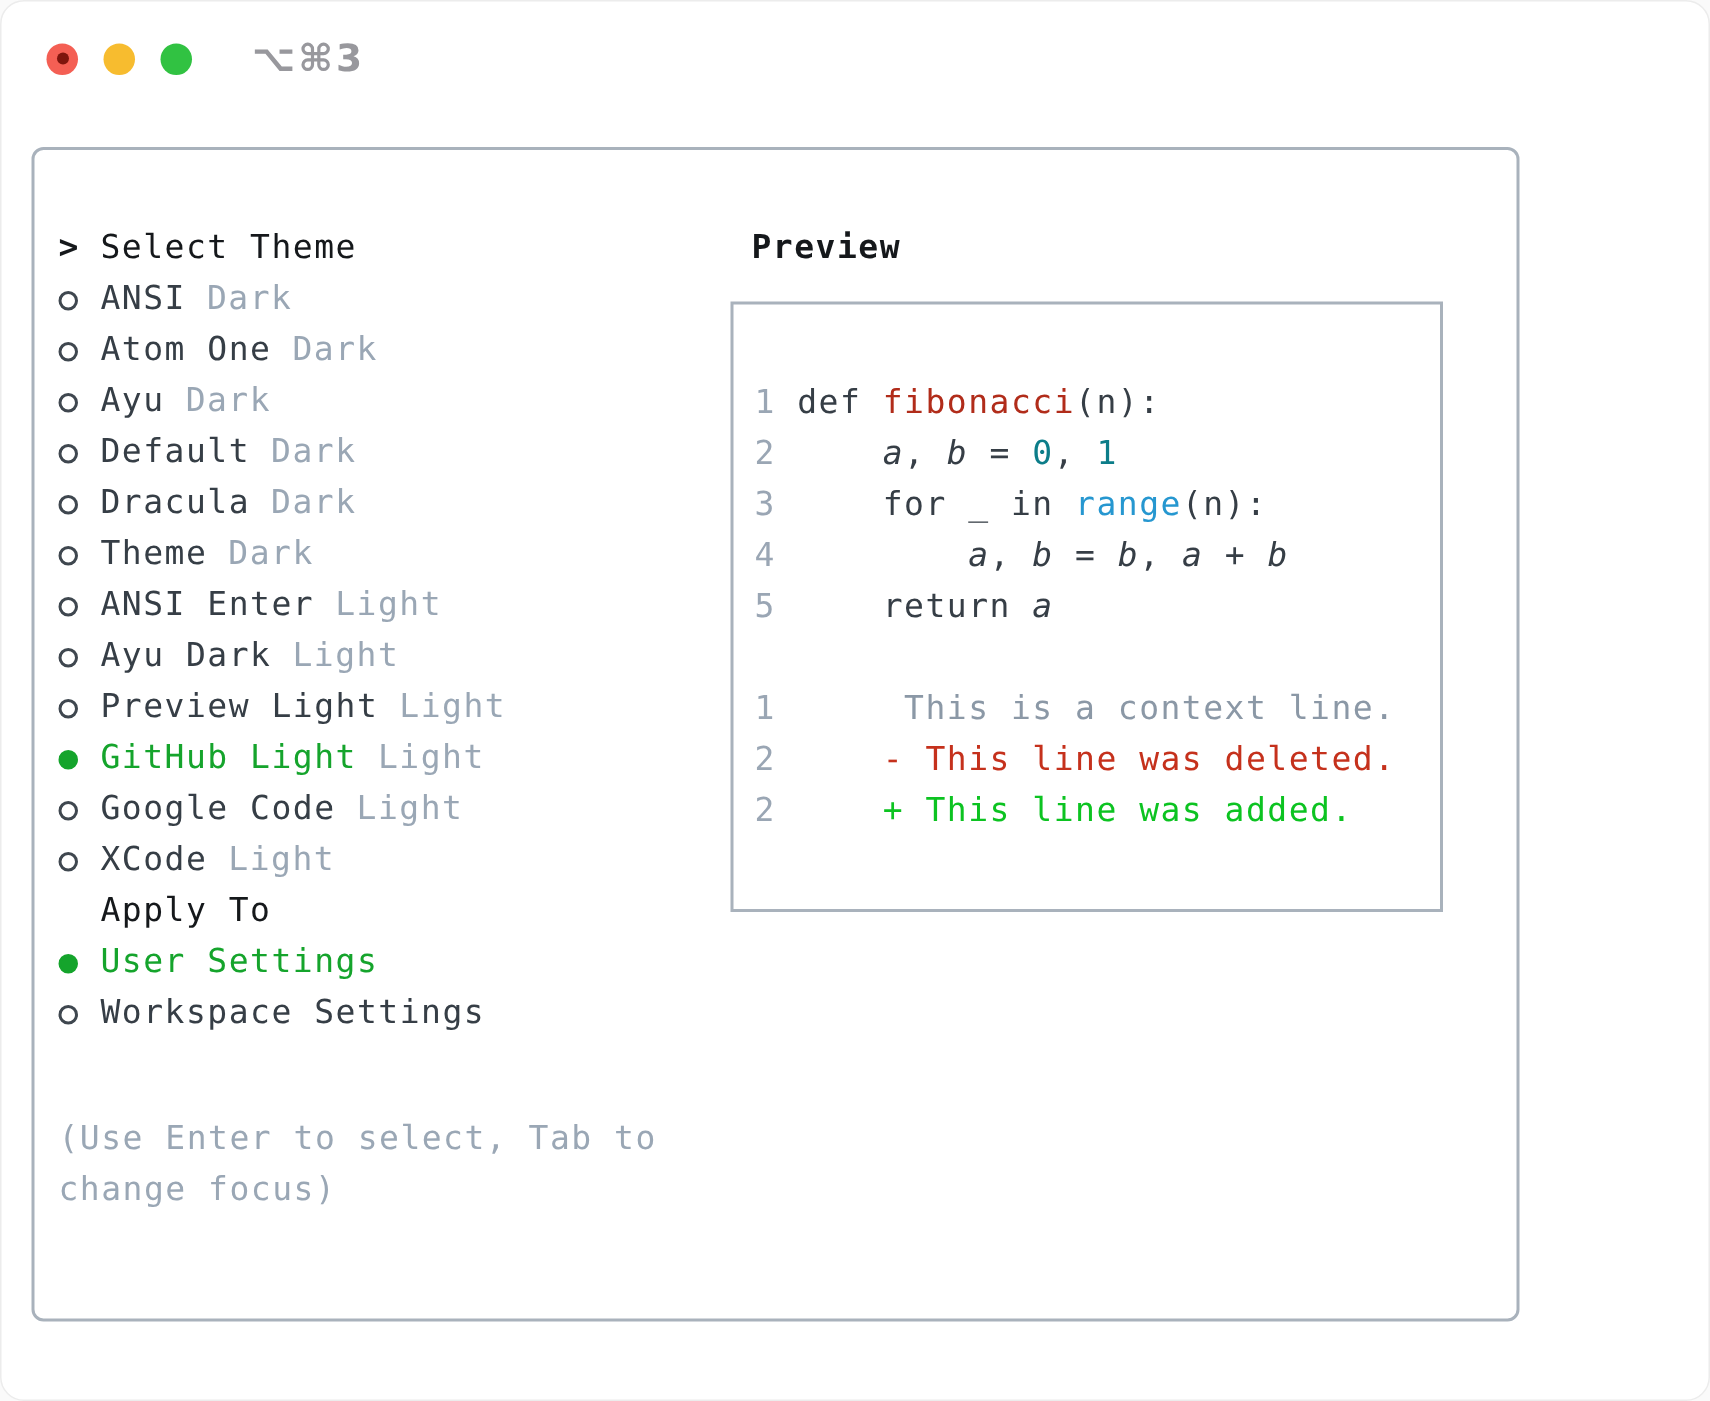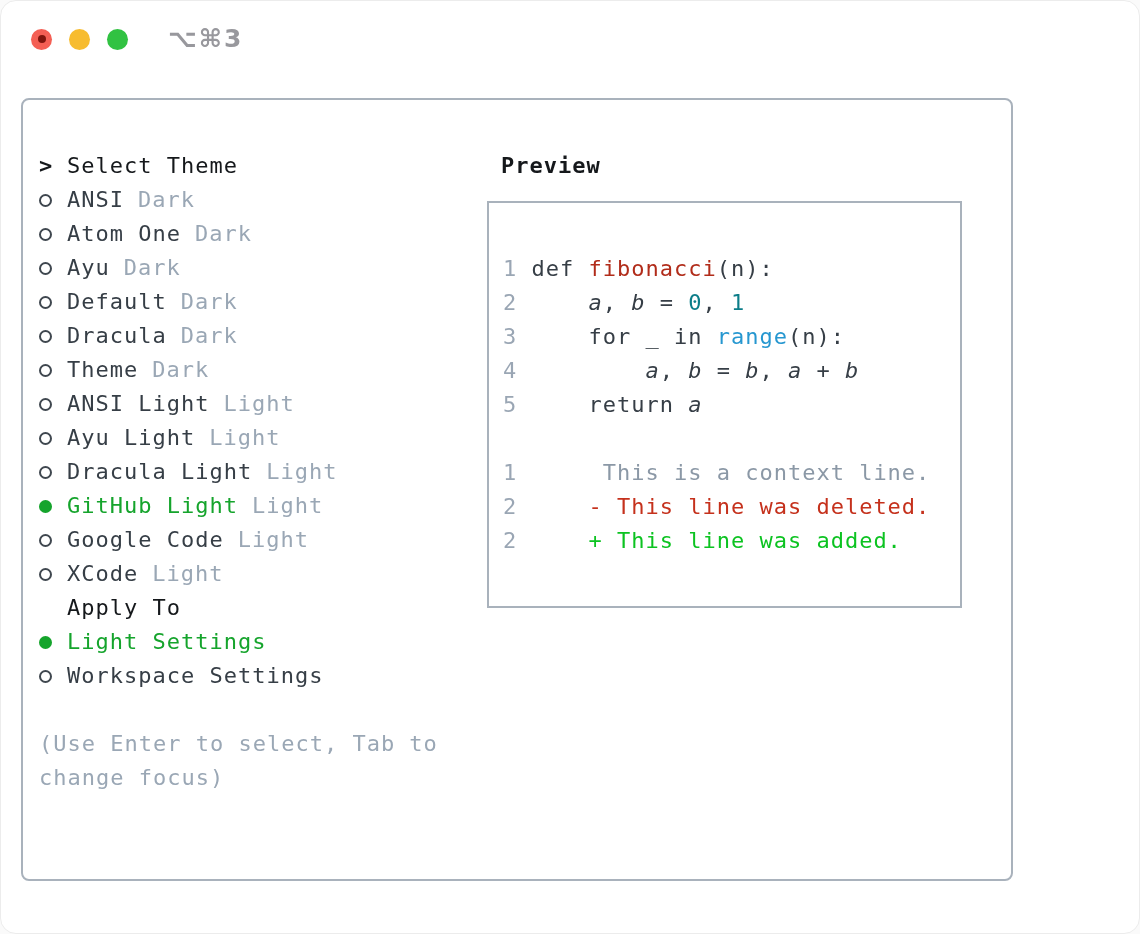--- a/index.html
+++ b/index.html
@@ -33,21 +33,21 @@
   .row{display:flex;align-items:center;height:34px;white-space:pre;}
   .cell{width:28px;flex:none;display:flex;align-items:center;}
   .radio{width:13px;height:13px;border:2px solid #3f474f;border-radius:50%;box-sizing:border-box;flex:none;}
   .radio.selected{background:var(--green,#15a42c);border-color:var(--green,#15a42c);}
   .bold-dark{font-weight:normal;color:var(--text_bold,#15181b);}
   .prompt{color:var(--text_bold,#15181b);font-weight:bold;}
   .item-name{color:var(--text,#363e46);text-align:center;}
   .row.selected .item-name{color:var(--green,#15a42c);}
   .variant{color:var(--muted,#9aa7b5);margin-left:14px;}
   .apply-title{padding-left:28px;color:var(--text_bold,#1e242a);}
-  .hint{color:var(--muted,#9aa7b5);margin-top:34px;}
+  .hint{color:var(--muted,#9aa7b5);margin-top:50px;}
   
   .preview-title{position:absolute;left:478px;top:49px;font-weight:bold;color:var(--text_bold,#15181b);text-align:center;}
   .preview-box{
     position:absolute;left:464px;top:101px;width:471px;height:403px;
     border:2px solid var(--border,#a9b2bc);background:#fff;
   }
   .code{position:absolute;left:14px;top:49px;white-space:pre;}
   .code-line{height:34px;}
   .seg-ln{color:var(--line_number,#9aa6b4);}
   .seg-pl{color:var(--text,#363e46);}
@@ -79,32 +79,32 @@
         <span class="bold-dark">Select Theme</span>
       </div>
 
       <div id="theme-list">
           <div class="row"><span class="cell"><span class="radio"></span></span><span class="item-name">ANSI</span><span class="variant">Dark</span></div>
           <div class="row"><span class="cell"><span class="radio"></span></span><span class="item-name">Atom One</span><span class="variant">Dark</span></div>
           <div class="row"><span class="cell"><span class="radio"></span></span><span class="item-name">Ayu</span><span class="variant">Dark</span></div>
           <div class="row"><span class="cell"><span class="radio"></span></span><span class="item-name">Default</span><span class="variant">Dark</span></div>
           <div class="row"><span class="cell"><span class="radio"></span></span><span class="item-name">Dracula</span><span class="variant">Dark</span></div>
           <div class="row"><span class="cell"><span class="radio"></span></span><span class="item-name">Theme</span><span class="variant">Dark</span></div>
-          <div class="row"><span class="cell"><span class="radio"></span></span><span class="item-name">ANSI Light</span><span class="variant">Light</span></div>
-          <div class="row"><span class="cell"><span class="radio"></span></span><span class="item-name">Ayu Light</span><span class="variant">Light</span></div>
-          <div class="row"><span class="cell"><span class="radio"></span></span><span class="item-name">Dracula Light</span><span class="variant">Light</span></div>
+          <div class="row"><span class="cell"><span class="radio"></span></span><span class="item-name">ANSI Enter</span><span class="variant">Light</span></div>
+          <div class="row"><span class="cell"><span class="radio"></span></span><span class="item-name">Ayu Dark</span><span class="variant">Light</span></div>
+          <div class="row"><span class="cell"><span class="radio"></span></span><span class="item-name">Preview Light</span><span class="variant">Light</span></div>
           <div class="row selected"><span class="cell"><span class="radio selected"></span></span><span class="item-name">GitHub Light</span><span class="variant">Light</span></div>
           <div class="row"><span class="cell"><span class="radio"></span></span><span class="item-name">Google Code</span><span class="variant">Light</span></div>
           <div class="row"><span class="cell"><span class="radio"></span></span><span class="item-name">XCode</span><span class="variant">Light</span></div>
         </div>
 
       <div class="apply-title">Apply To</div>
 
       <div id="apply-list">
-          <div class="row selected"><span class="cell"><span class="radio selected"></span></span><span class="item-name">Light Settings</span></div>
+          <div class="row selected"><span class="cell"><span class="radio selected"></span></span><span class="item-name">User Settings</span></div>
           <div class="row"><span class="cell"><span class="radio"></span></span><span class="item-name">Workspace Settings</span></div>
         </div>
 
       <div class="hint">
         <div>(Use Enter to select, Tab to</div>
         <div>change focus)</div>
       </div>
     </div>
 
     <div class="preview-title mono">Preview</div>

